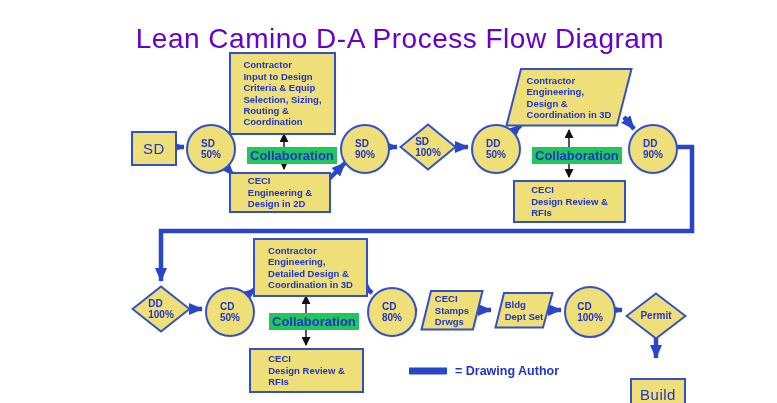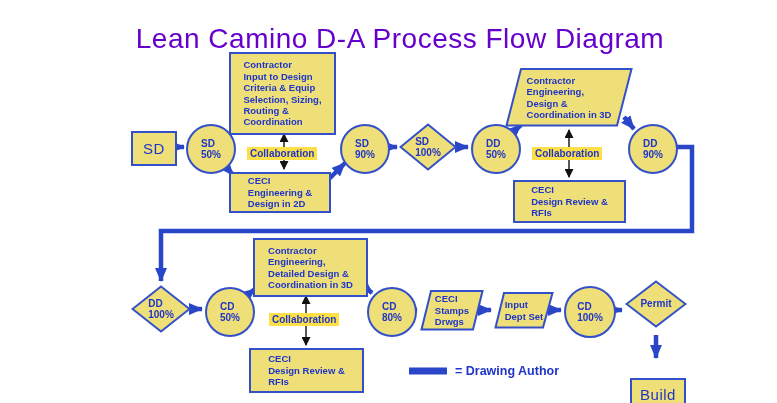--- a/index.html
+++ b/index.html
@@ -22,22 +22,22 @@
   }
   .rect{background:#EEDF78;border:2px solid #3350C8;}
   .circle{background:#EEDF78;border:2px solid #3350C8;border-radius:50%;}
   .poly{background:transparent;}
   .poly svg{position:absolute;left:0;top:0;width:100%;height:100%;}
   .poly polygon{fill:#EEDF78;stroke:#3350C8;stroke-width:2;}
   .lbl{white-space:pre-line;line-height:1.2;font-weight:bold;font-size:9.5px;position:relative;z-index:1;}
   .lbl.big{font-size:15px;font-weight:400;letter-spacing:0.5px;}
   .lbl.circ{font-size:10px;line-height:1.15;}
   .collab{
-    position:absolute;z-index:3;color:#1F35C8;font-weight:bold;font-size:10px;
-    background:#fde047;padding:1px 3px;
+    position:absolute;z-index:3;color:#1F35C8;font-weight:bold;font-size:13px;
+    background:#22c55e;padding:1px 3px;
   }
   .legend-label{
     position:absolute;left:455px;top:364px;z-index:3;color:#1F35C8;
     font-weight:bold;font-size:12.5px;
   }
 </style>
 </head>
 <body>
 
 <div class="stage">
@@ -187,30 +187,30 @@
       </svg>
     <span class="lbl">CECI
 Stamps
 Drwgs</span>
   </div>
 
   <div class="node poly" style="left:494px;top:292px;width:60px;height:37px;">
     <svg viewBox="0 0 60 37">
         <polygon points="10,1 58.5,1 49,35.5 1.5,35.5"></polygon>
       </svg>
-    <span class="lbl">Input
+    <span class="lbl">Bldg
 Dept Set</span>
   </div>
 
   <div class="node circle" style="left:564px;top:286px;width:48px;height:48px;">
     <span class="lbl circ">CD
 100%</span>
   </div>
 
-  <div class="node poly" style="left:625px;top:280px;width:62px;height:48px;">
+  <div class="node poly" style="left:625px;top:292px;width:62px;height:48px;">
     <svg viewBox="0 0 62 48">
         <polygon points="31,1.5 60.5,24 31,46.5 1.5,24"></polygon>
       </svg>
     <span class="lbl circ">Permit</span>
   </div>
 
   <div class="node rect" style="left:630px;top:363px;width:52px;height:30px;margin-top:15px;">
     <span class="lbl big">Build</span>
   </div>
 

